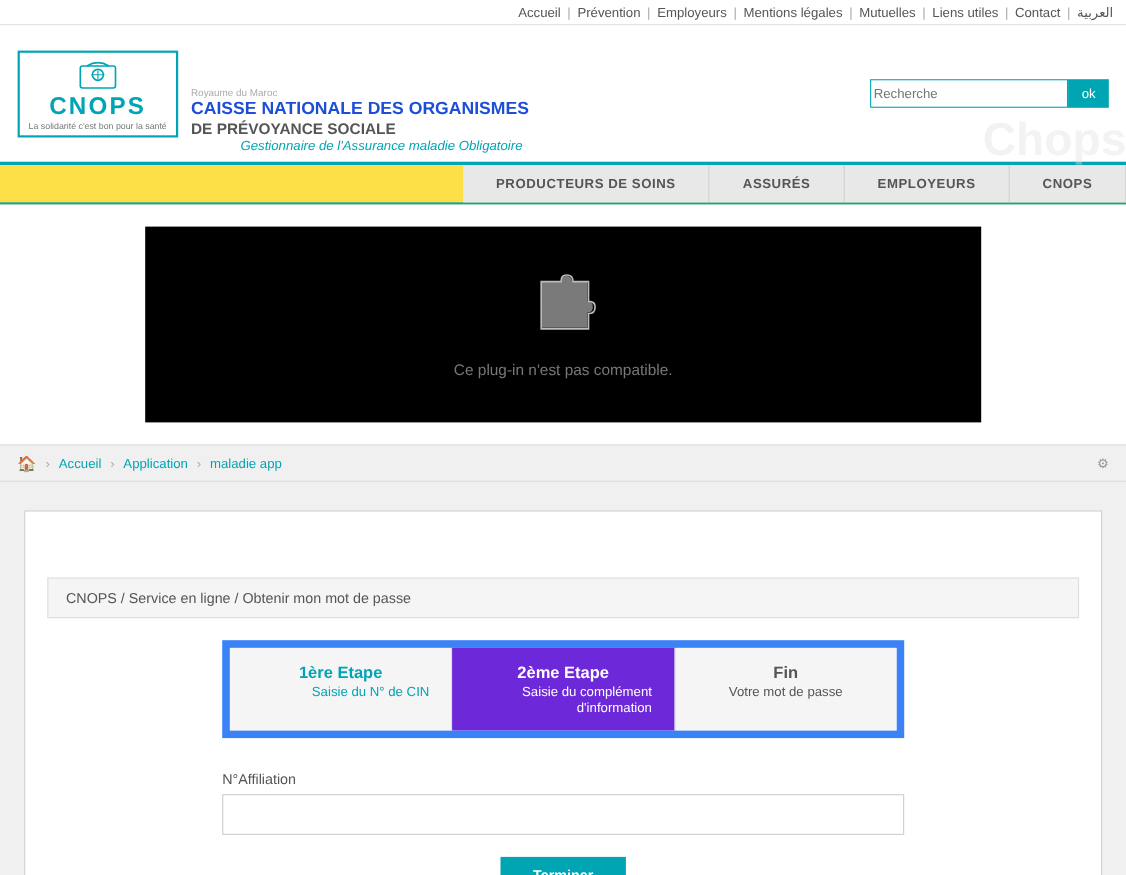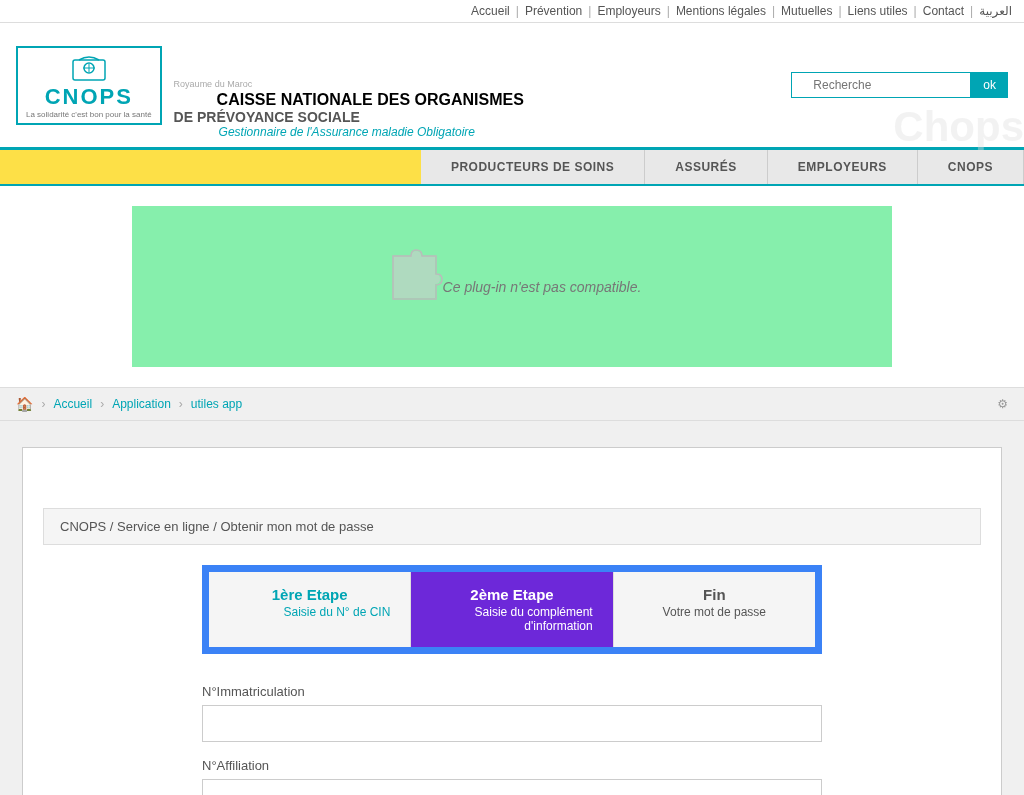--- a/index.html
+++ b/index.html
@@ -42,40 +42,39 @@
       font-weight: bold;
       color: #00a5b4;
       letter-spacing: 2px;
     }
     .logo-tagline { font-size: 8px; color: #777; text-align: center; }
     .logo-icon { width: 36px; height: 30px; margin-bottom: 2px; }
     .header-title { }
     .header-title .main-title {
       font-size: 16px;
       font-weight: bold;
-      color: #000000;
+      color: #1d4ed8;
       text-transform: uppercase;
-      margin-left: 43px;
     }
     .header-title .sub-title {
       font-size: 14px;
       font-weight: bold;
       color: #555;
       text-transform: uppercase;
     }
     .header-title .tagline {
       font-size: 12px;
       color: #00a5b4;
       font-style: italic;
       padding-left: 45px;
     }
     .search-area { display: flex; align-items: center; gap: 0; }
     .search-input {
       border: 1px solid #00a5b4;
-      padding: 5px 21px;
+      padding: 5px 2px;
       font-size: 12px;
       color: #ec4899;
       width: 180px;
       outline: none;
     }
     .search-btn {
       background: #00a5b4;
       color: #fff;
       border: none;
       padding: 6px 12px;
@@ -97,29 +96,29 @@
       color: #555;
       cursor: pointer;
       border-right: 1px solid #ccc;
       text-transform: uppercase;
       letter-spacing: 0.5px;
       background: #e8e8e8;
     }
 
     
     .plugin-area {
-      background: #86efac;
-      display: flex;
+      background: #000000;
+      display: flex;
+      flex-direction: column;
       align-items: center;
       justify-content: center;
       padding: 40px 20px;
       margin: 10px auto;
       max-width: 760px;
       min-height: 160px;
-      font-style: italic;
     }
     .plugin-icon { font-size: 48px; color: #bbb; margin-bottom: 10px; }
     .plugin-text { color: #777; font-size: 14px; }
 
     
     .breadcrumb-bar {
       background: #f0f0f0;
       border-top: 1px solid #ddd;
       border-bottom: 1px solid #ddd;
       padding: 8px 16px;
@@ -322,21 +321,21 @@
   </div>
 </div>
 
 <div class="breadcrumb-bar">
   <span class="breadcrumb-home">🏠</span>
   <span class="breadcrumb-sep">›</span>
   <a href="#" class="breadcrumb-link">Accueil</a>
   <span class="breadcrumb-sep">›</span>
   <a href="#" class="breadcrumb-link">Application</a>
   <span class="breadcrumb-sep">›</span>
-  <span class="breadcrumb-current">utiles app</span>
+  <span class="breadcrumb-current">maladie app</span>
   <span class="breadcrumb-settings">⚙</span>
 </div>
 
 <div style="padding: 10px 20px 20px;">
   <div class="form-container">
 
     <div class="path-breadcrumb">
       <a href="#">CNOPS</a>
       <span> / </span>
       <a href="#">Service en ligne</a>
@@ -357,24 +356,20 @@
       </div>
 
       <div class="step">
         <div class="step-fin-number">Fin</div>
         <div class="step-fin-desc">Votre mot de passe</div>
       </div>
     </div>
 
     <div class="form-section">
 
-      <div class="field-group">
-        <label class="field-label">N°Immatriculation</label>
-        <input class="field-input" type="text" style="">
-      </div>
 
       <div class="field-group">
         <label class="field-label">N°Affiliation</label>
         <input class="field-input" type="text" style="">
       </div>
 
       <div class="submit-area">
         <button class="submit-btn">Terminer</button>
       </div>
     </div>

